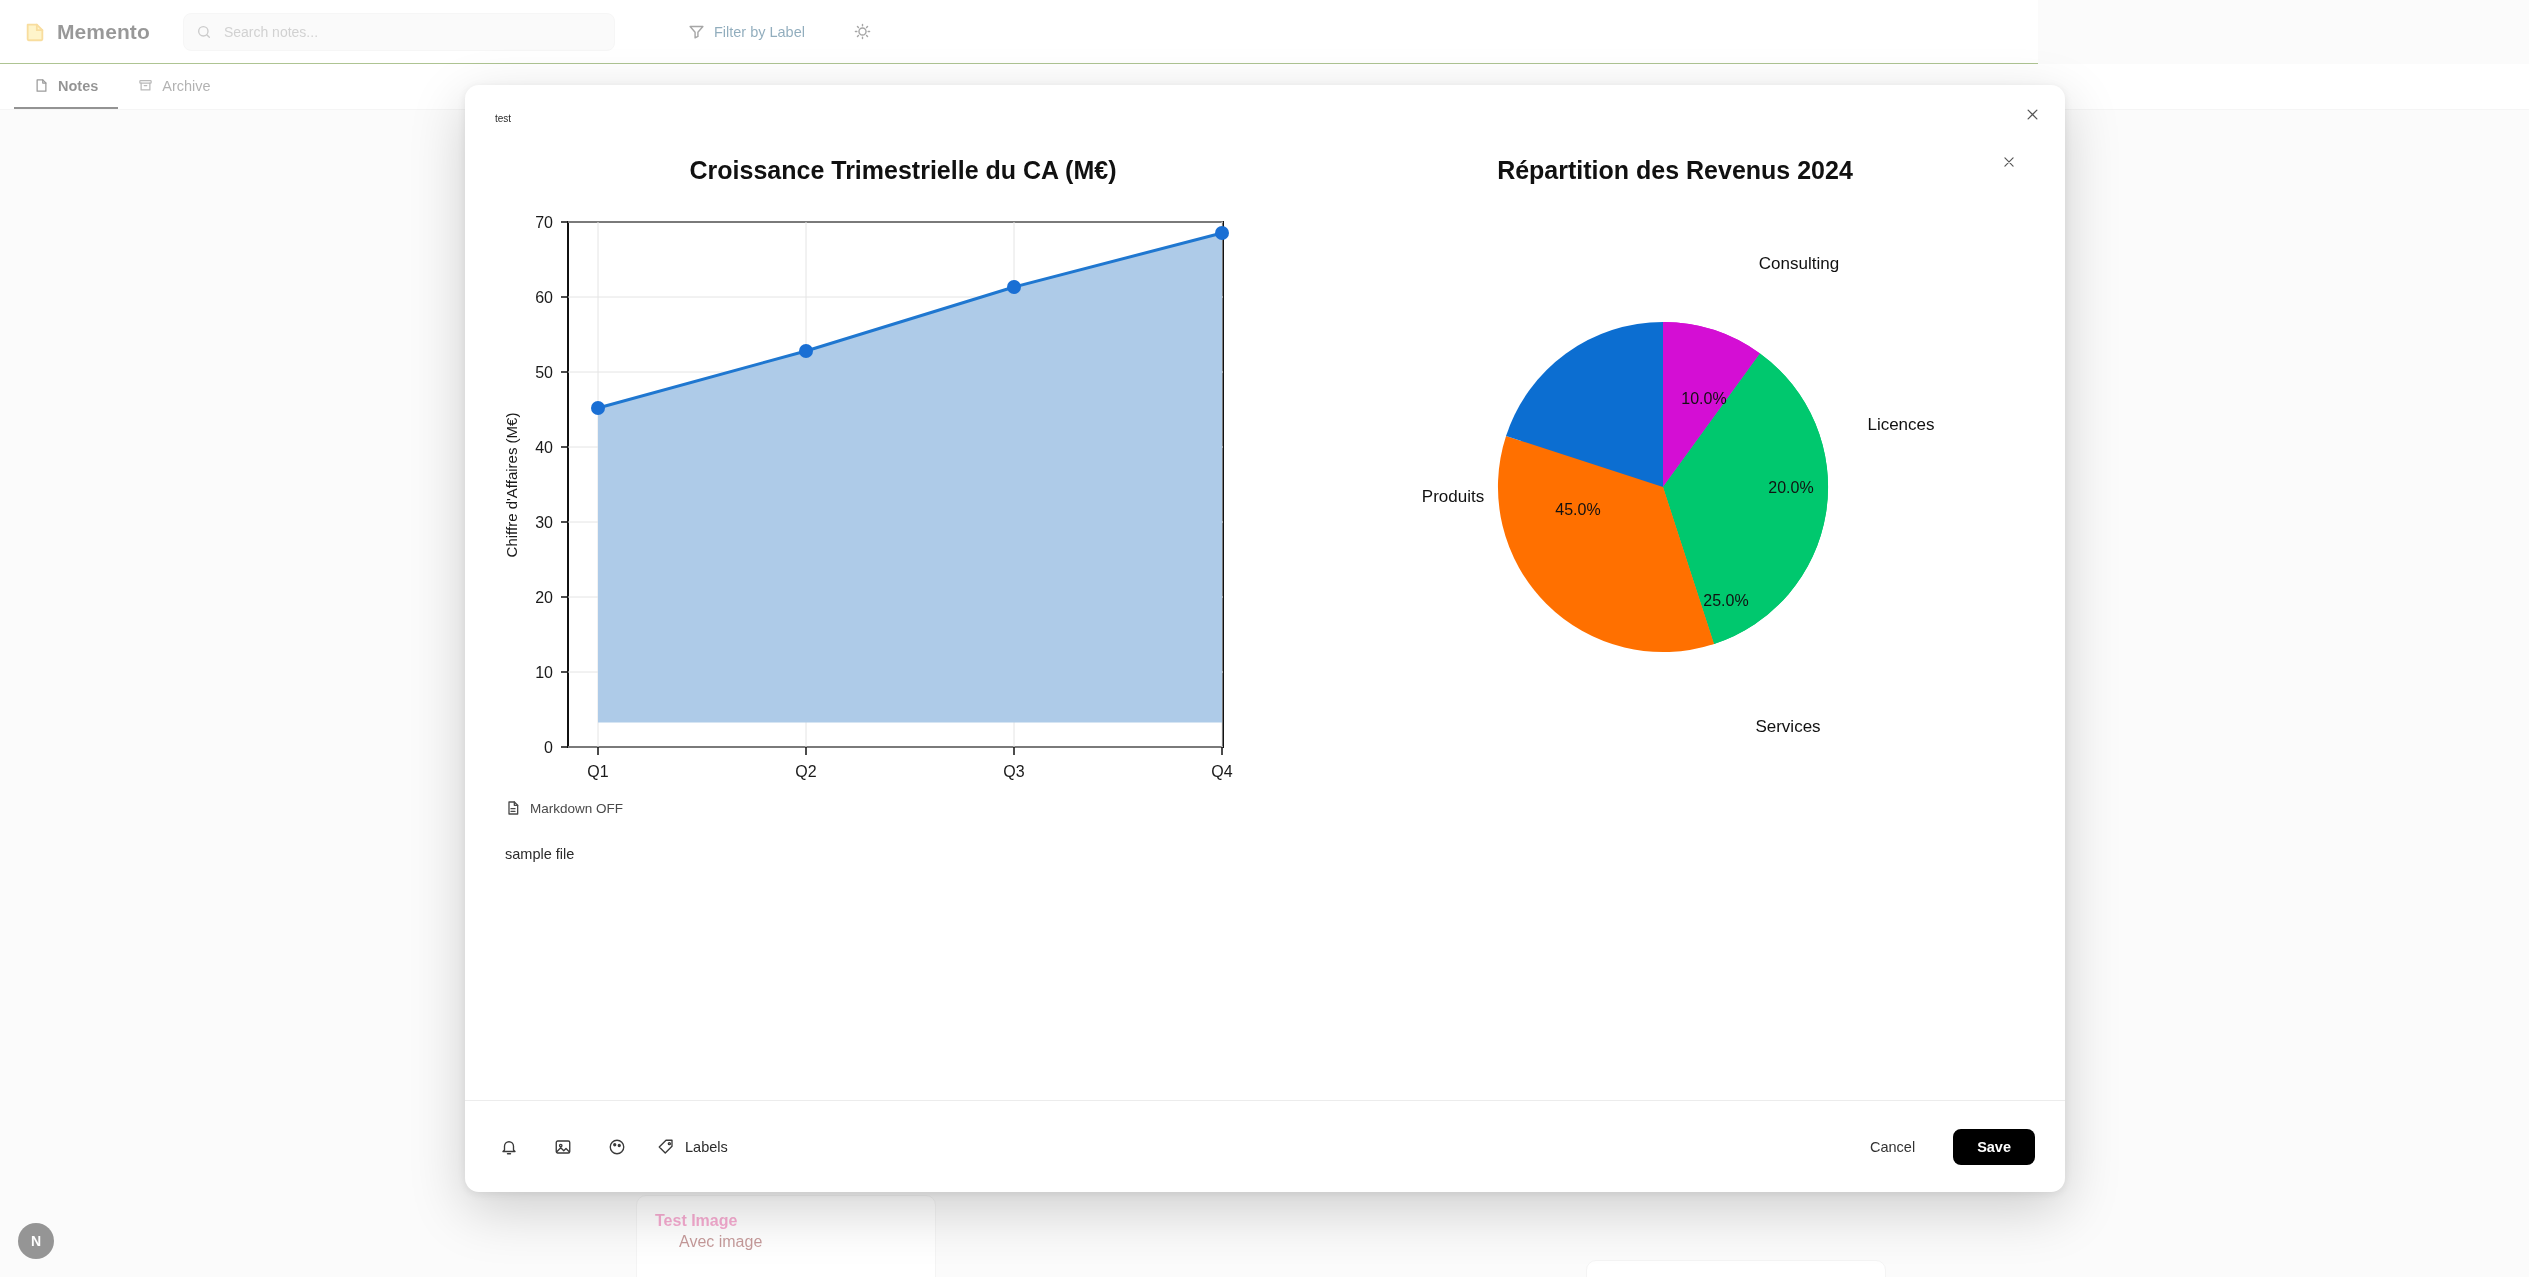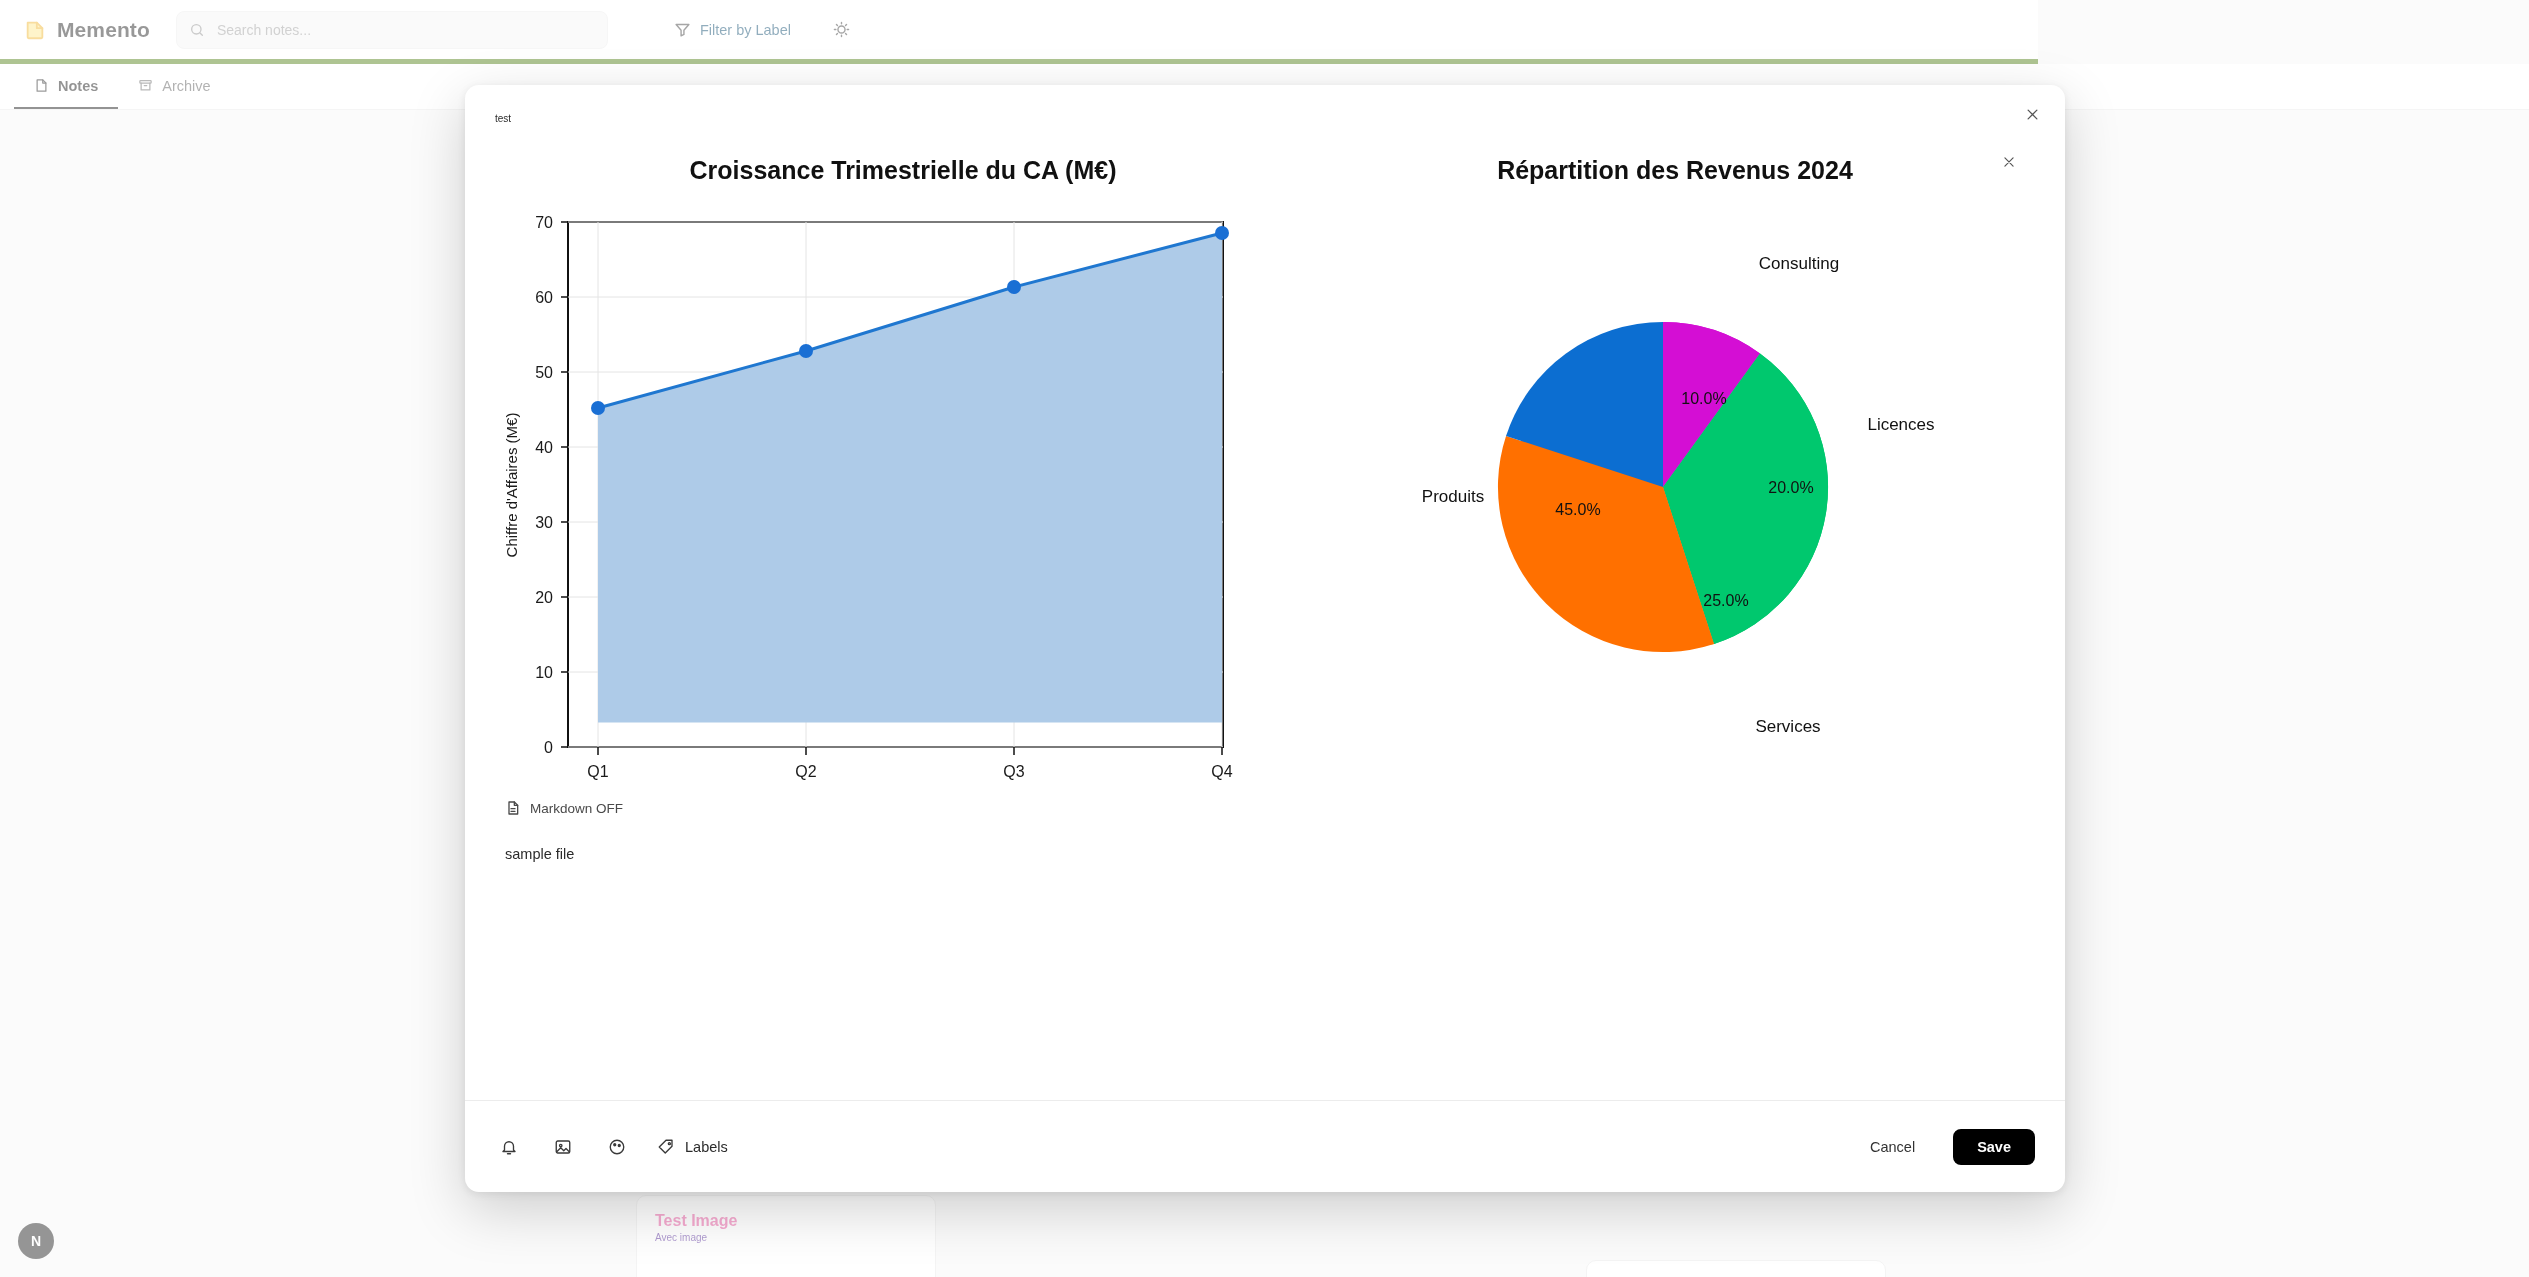--- a/index.html
+++ b/index.html
@@ -14,23 +14,24 @@
     position: relative;
     width: 2529px; height: 1277px;
     background: #f7f7f7;
   }
 
   
   .topbar {
     position: absolute; top: 0; left: 0;
     width: 2038px; height: 64px;
     background: #ffffff;
-    border-bottom: 5px solid #4d7c0f;
+    border-bottom: 1px solid #4d7c0f;
     display: flex; align-items: center;
     padding: 0 24px;
+    gap: 7px;
   }
   .brand { display: flex; align-items: center; gap: 11px; margin-right: 26px; }
   .brand-icon { width: 22px; height: 22px; display: block; }
   .brand-name { font-size: 21px; font-weight: 700; color: #1b1b1b; letter-spacing: .1px; }
   .search-box {
     position: relative;
     width: 432px; height: 38px;
     background: #f3f3f3;
     border: 1px solid #ececec;
     border-radius: 8px;
@@ -84,21 +85,21 @@
   }
   .note {
     position: absolute;
     background: #ffffff;
     border: 1px solid #e6e6e6;
     border-radius: 10px;
     padding: 16px 18px;
     box-shadow: 0 1px 2px rgba(0,0,0,.04);
   }
   .note-title { font-size: 16px; font-weight: 600; color: #ec4899; margin-bottom: 0; }
-  .note-text { font-size: 10px; line-height: 1.5; color: #4c1d95; }
+  .note-text { font-size: 16px; line-height: 1.5; color: #7f1d1d; margin-left: 24px; }
 
   
   .avatar {
     position: absolute; left: 18px; bottom: 18px;
     width: 36px; height: 36px; border-radius: 50%;
     background: #151515; color: #fff;
     display: flex; align-items: center; justify-content: center;
     font-size: 14px; font-weight: 600;
     cursor: pointer;
   }

